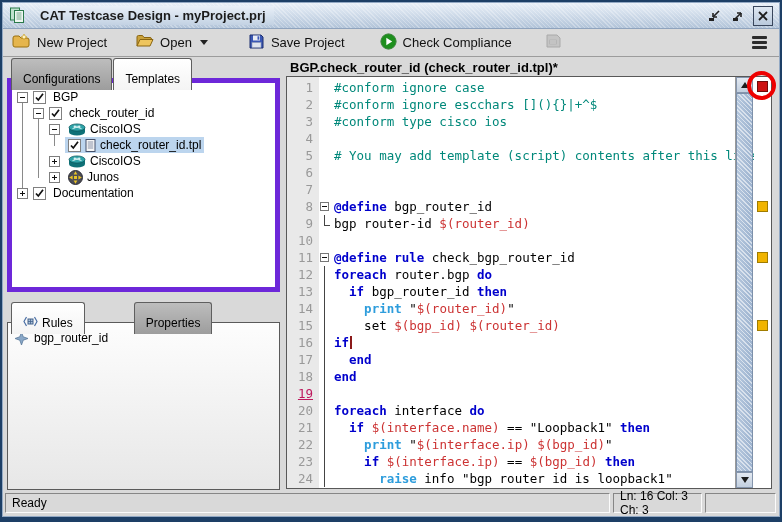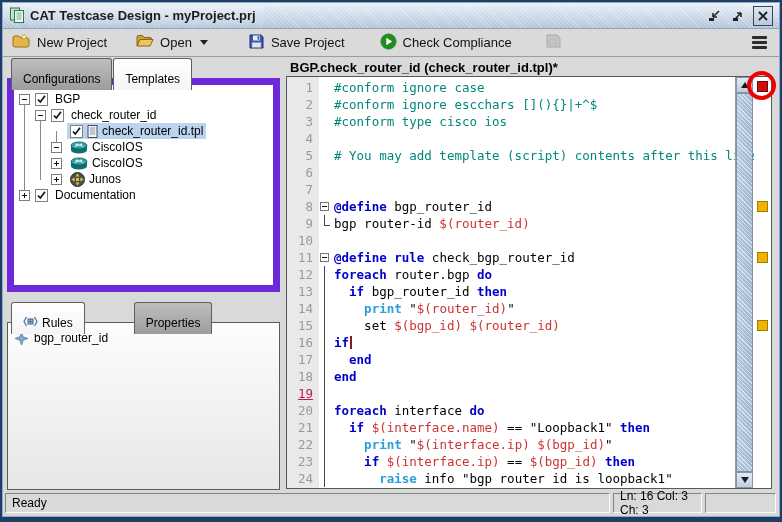--- a/index.html
+++ b/index.html
@@ -6,41 +6,41 @@
   body{width:782px;height:522px;position:relative;background:#10294a;
        font-family:"Liberation Sans",sans-serif;overflow:hidden;}
   .win{position:absolute;inset:0;background:#d9d9d9;
        border:2px solid #1d3f66;border-bottom-width:5px;box-sizing:border-box;
        box-shadow:inset 0 0 0 1px #93a9c4;}
   
   .titlebar{position:absolute;left:1px;top:1px;width:776px;height:26px;
     background:
       repeating-linear-gradient(45deg,rgba(255,255,255,.28) 0 1px,rgba(0,0,0,0) 1px 3px),
       linear-gradient(to bottom,#e9f0f8,#b2c4d9);
-    border-bottom:1px solid #8fa3bd;display:flex;align-items:center;padding:0 6px;box-sizing:border-box;gap:0;}
+    border-bottom:1px solid #8fa3bd;display:flex;align-items:center;padding:0 6px;box-sizing:border-box;gap:10px;}
   .titlebar .title{font-size:13px;font-weight:bold;color:#1c1c1c;background:linear-gradient(to bottom,#e9f0f8,#c3d2e3);padding:2px 8px 2px 0;}
   .winbtns{margin-left:auto;display:flex;align-items:center;gap:6px;}
   .wbtn{width:18px;height:18px;display:flex;align-items:center;justify-content:center;cursor:default;}
   .wbtn.close{border:1px solid #39465c;background:linear-gradient(to bottom,#dfe8f2,#b9c9dc);}
   
   .toolbar{position:absolute;left:1px;top:27px;width:776px;height:28px;background:#dadada;
     border-bottom:1px solid #9c9c9c;display:flex;align-items:center;box-sizing:border-box;font-size:13px;color:#111;}
   .tbtn{display:flex;align-items:center;gap:6px;cursor:default;}
   .caret-down{width:0;height:0;border-left:4px solid transparent;border-right:4px solid transparent;border-top:5px solid #222;margin-left:2px;}
   .hamburger{margin-left:auto;margin-right:12px;display:flex;flex-direction:column;gap:2px;}
   .hamburger i{display:block;width:15px;height:3px;background:#2c2c2c;border-radius:1px;}
   
   .tabs{position:absolute;display:flex;z-index:3;}
   .tab{padding:13px 11px 4px;border:1px solid #5f5f5f;border-bottom:none;border-radius:3px 3px 0 0;
        background:linear-gradient(#bdbdbd,#9d9d9d);font-size:12px;color:#000;margin-right:1px;
        display:flex;align-items:center;gap:4px;cursor:default;}
   .tab.active{background:linear-gradient(#ffffff,#f4f4f4);}
   
   .treebox{position:absolute;left:5px;top:76px;width:273px;height:214px;background:#fff;
-    border:7px solid #6d28d9;box-sizing:border-box;padding-top:6px;overflow:hidden;}
+    border:5px solid #6d28d9;box-sizing:border-box;padding-top:6px;overflow:hidden;}
   .vl{position:absolute;width:1px;background:#8a8a8a;z-index:0;}
   .trow{position:relative;z-index:1;display:flex;align-items:center;height:16px;font-size:12px;color:#000;}
   .expander{box-sizing:content-box;width:9px;height:9px;border:1px solid #7e7e7e;background:#fff;position:relative;flex:0 0 9px;margin-right:5px;}
   .expander::before{content:"";position:absolute;left:2px;top:4px;width:5px;height:1px;background:#111;}
   .expander.plus::after{content:"";position:absolute;left:4px;top:2px;width:1px;height:5px;background:#111;}
   .cb{box-sizing:content-box;width:11px;height:11px;border:1px solid #808080;background:#fff;position:relative;flex:0 0 11px;margin-right:4px;}
   .cb svg{position:absolute;left:0;top:0;}
   .ticon{display:flex;align-items:center;margin-right:4px;}
   .itemline{display:flex;align-items:center;padding:1px 3px;}
   .trow.sel .itemline{background:#bcd5ee;}
@@ -202,48 +202,48 @@
           <span class="expander minus"></span>
           <span class="cb">
             <svg width="11" height="11" viewBox="0 0 11 11">
               <path d="M2 5.5 L4.3 8 L9 1.8" fill="none" stroke="#111" stroke-width="1.7"></path>
             </svg>
           </span>
           <span class="itemline">
             <span>check_router_id</span>
           </span>
         </div>
+        <div class="trow" style="padding-left: 37px;">
+          <span class="expander minus"></span>
+          <span class="itemline">
+            <span class="ticon">
+              <svg width="18" height="13" viewBox="0 0 18 13">
+                <rect x="1" y="4.5" width="16" height="4.5" fill="#0e7076"></rect>
+                <ellipse cx="9" cy="9" rx="8" ry="3.6" fill="#0e7076"></ellipse>
+                <ellipse cx="9" cy="4.5" rx="8" ry="3.6" fill="#2fa3a8" stroke="#0a555a" stroke-width=".7"></ellipse>
+                <path d="M4.5 5.6 L12 3.2 M12 3.2 l-2.4 0 m2.4 0 l-.6 2 M13.5 5.6 L6 3.2 M6 3.2 l2.4 0 m-2.4 0 l.6 2" stroke="#dff6f6" stroke-width=".9" fill="none"></path>
+              </svg>
+            </span>
+            <span>CiscoIOS</span>
+          </span>
+        </div>
         <div class="trow sel" style="padding-left: 53px;">
           <span class="itemline">
             <span class="cb">
               <svg width="11" height="11" viewBox="0 0 11 11">
                 <path d="M2 5.5 L4.3 8 L9 1.8" fill="none" stroke="#111" stroke-width="1.7"></path>
               </svg>
             </span>
             <span class="ticon">
               <svg width="11" height="13" viewBox="0 0 11 13">
                 <rect x="1" y="0.5" width="9" height="12" fill="#f6f6f6" stroke="#44506a"></rect>
                 <path d="M2.8 3h5.4M2.8 5h5.4M2.8 7h5.4M2.8 9h5.4" stroke="#8a93a8" stroke-width="1"></path>
               </svg>
             </span>
             <span>check_router_id.tpl</span>
-          </span>
-        </div>
-        <div class="trow" style="padding-left: 37px;">
-          <span class="expander minus"></span>
-          <span class="itemline">
-            <span class="ticon">
-              <svg width="18" height="13" viewBox="0 0 18 13">
-                <rect x="1" y="4.5" width="16" height="4.5" fill="#0e7076"></rect>
-                <ellipse cx="9" cy="9" rx="8" ry="3.6" fill="#0e7076"></ellipse>
-                <ellipse cx="9" cy="4.5" rx="8" ry="3.6" fill="#2fa3a8" stroke="#0a555a" stroke-width=".7"></ellipse>
-                <path d="M4.5 5.6 L12 3.2 M12 3.2 l-2.4 0 m2.4 0 l-.6 2 M13.5 5.6 L6 3.2 M6 3.2 l2.4 0 m-2.4 0 l.6 2" stroke="#dff6f6" stroke-width=".9" fill="none"></path>
-              </svg>
-            </span>
-            <span>CiscoIOS</span>
           </span>
         </div>
         <div class="trow" style="padding-left: 37px;">
           <span class="expander plus"></span>
           <span class="itemline">
             <span class="ticon">
               <svg width="18" height="13" viewBox="0 0 18 13">
                 <rect x="1" y="4.5" width="16" height="4.5" fill="#0e7076"></rect>
                 <ellipse cx="9" cy="9" rx="8" ry="3.6" fill="#0e7076"></ellipse>
                 <ellipse cx="9" cy="4.5" rx="8" ry="3.6" fill="#2fa3a8" stroke="#0a555a" stroke-width=".7"></ellipse>

